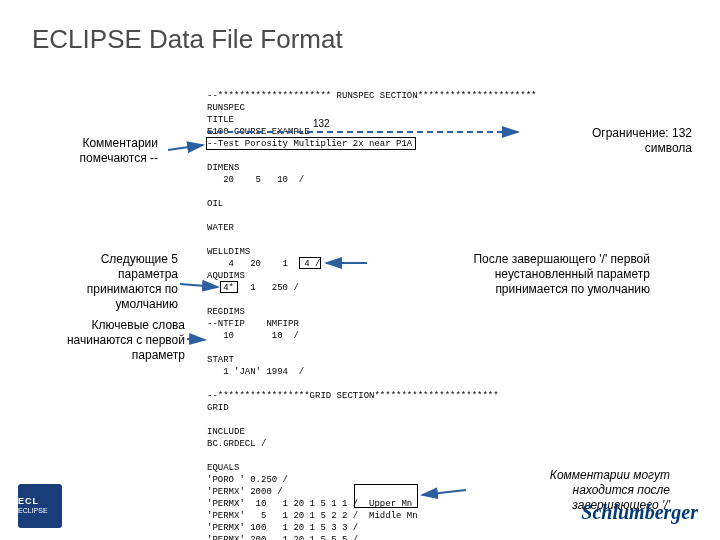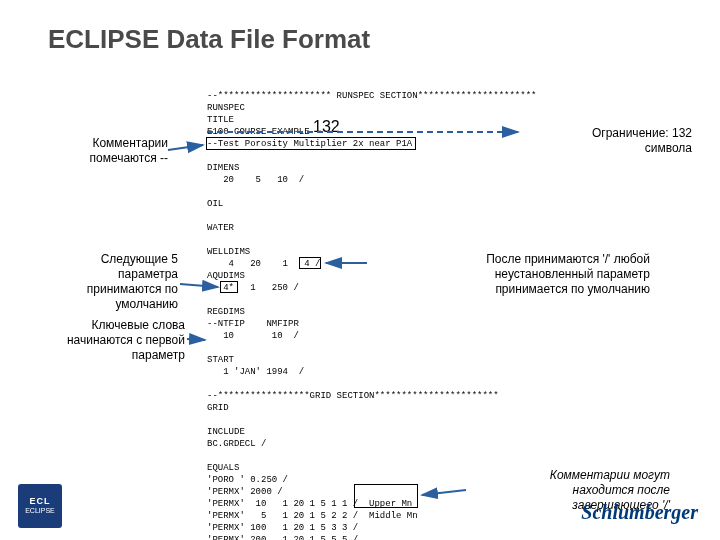--- a/index.html
+++ b/index.html
@@ -10,22 +10,21 @@
     font-family: Arial, Helvetica, sans-serif;
     position: relative;
     overflow: hidden;
   }
   .title {
     position: absolute;
     left: 32px;
     top: 24px;
     font-size: 26px;
     color: #4a4a4a;
-    font-weight: 700;
-    margin-left: 16px;
+    font-weight: 400;
   }
   .code {
     position: absolute;
     left: 207px;
     top: 90px;
     font-family: "Courier New", monospace;
     font-size: 9px;
     line-height: 12px;
     white-space: pre;
     color: #000;
@@ -35,42 +34,41 @@
     font-size: 12px;
     line-height: 15px;
     color: #000;
     text-align: right;
   }
   .ann-right { text-align: right; }
   .label132 {
     position: absolute;
     left: 313px;
     top: 118px;
-    font-size: 16px;
+    font-size: 10px;
     font-family: Arial;
   }
   .box {
     position: absolute;
     border: 1px solid #000;
     background: transparent;
   }
   .logo-ecl {
     position: absolute;
     left: 18px;
     bottom: 12px;
     width: 44px;
     height: 44px;
     background: #1a3d7a;
     border-radius: 3px;
     color: #fff;
     font-size: 9px;
     font-family: Arial;
     display: flex;
     flex-direction: column;
-    align-items: center;
     justify-content: center;
     line-height: 10px;
   }
   .logo-ecl .ecl-top { font-weight: bold; letter-spacing: 1px; }
   .logo-ecl .ecl-bot { font-size: 7px; }
   .logo-slb {
     position: absolute;
     right: 22px;
     bottom: 16px;
     font-size: 20px;
@@ -130,33 +128,33 @@
 'PERMX' 100   1 20 1 5 3 3 /
 'PERMX' 200   1 20 1 5 5 5 /
 'PERMX'  50   1 20 1 5 10 10 /
 /|</pre>
 
 <div class="box" style="left:206px; top:137px; width:210px; height:13px;"></div>
 <div class="box" style="left:299px; top:257px; width:22px; height:12px;"></div>
 <div class="box" style="left:220px; top:281px; width:18px; height:12px;"></div>
 <div class="box" style="left:354px; top:484px; width:64px; height:24px;"></div>
 
-<div class="annotation ann-right" style="left:48px; top:136px; width:120px; white-space:pre-line;">Комментарии
+<div class="annotation ann-right" style="left:38px; top:136px; width:120px; white-space:pre-line;">Комментарии
 помечаются --</div>
 <div class="annotation ann-right" style="left:48px; top:252px; width:130px; white-space:pre-line;">Следующие 5
 параметра
 принимаются по
 умолчанию</div>
 <div class="annotation ann-right" style="left:40px; top:318px; width:145px; white-space:pre-line;">Ключевые слова
 начинаются с первой
 параметр</div>
 
 <div class="annotation" style="left:522px; top:126px; width:170px; white-space:pre-line;">Ограничение: 132
 символа</div>
-<div class="annotation" style="left:370px; top:252px; width:280px; white-space:pre-line;">После принимаются '/' любой
+<div class="annotation" style="left:370px; top:252px; width:280px; white-space:pre-line;">После завершающего '/' первой
 неустановленный параметр
 принимается по умолчанию</div>
 <div class="annotation" style="left:470px; top:468px; width:200px; white-space:pre-line;font-style:italic;">Комментарии могут
 находится после
 завершающего '/'</div>
 
 <div class="label132">132</div>
 
 <svg class="arrows">
   <defs>

